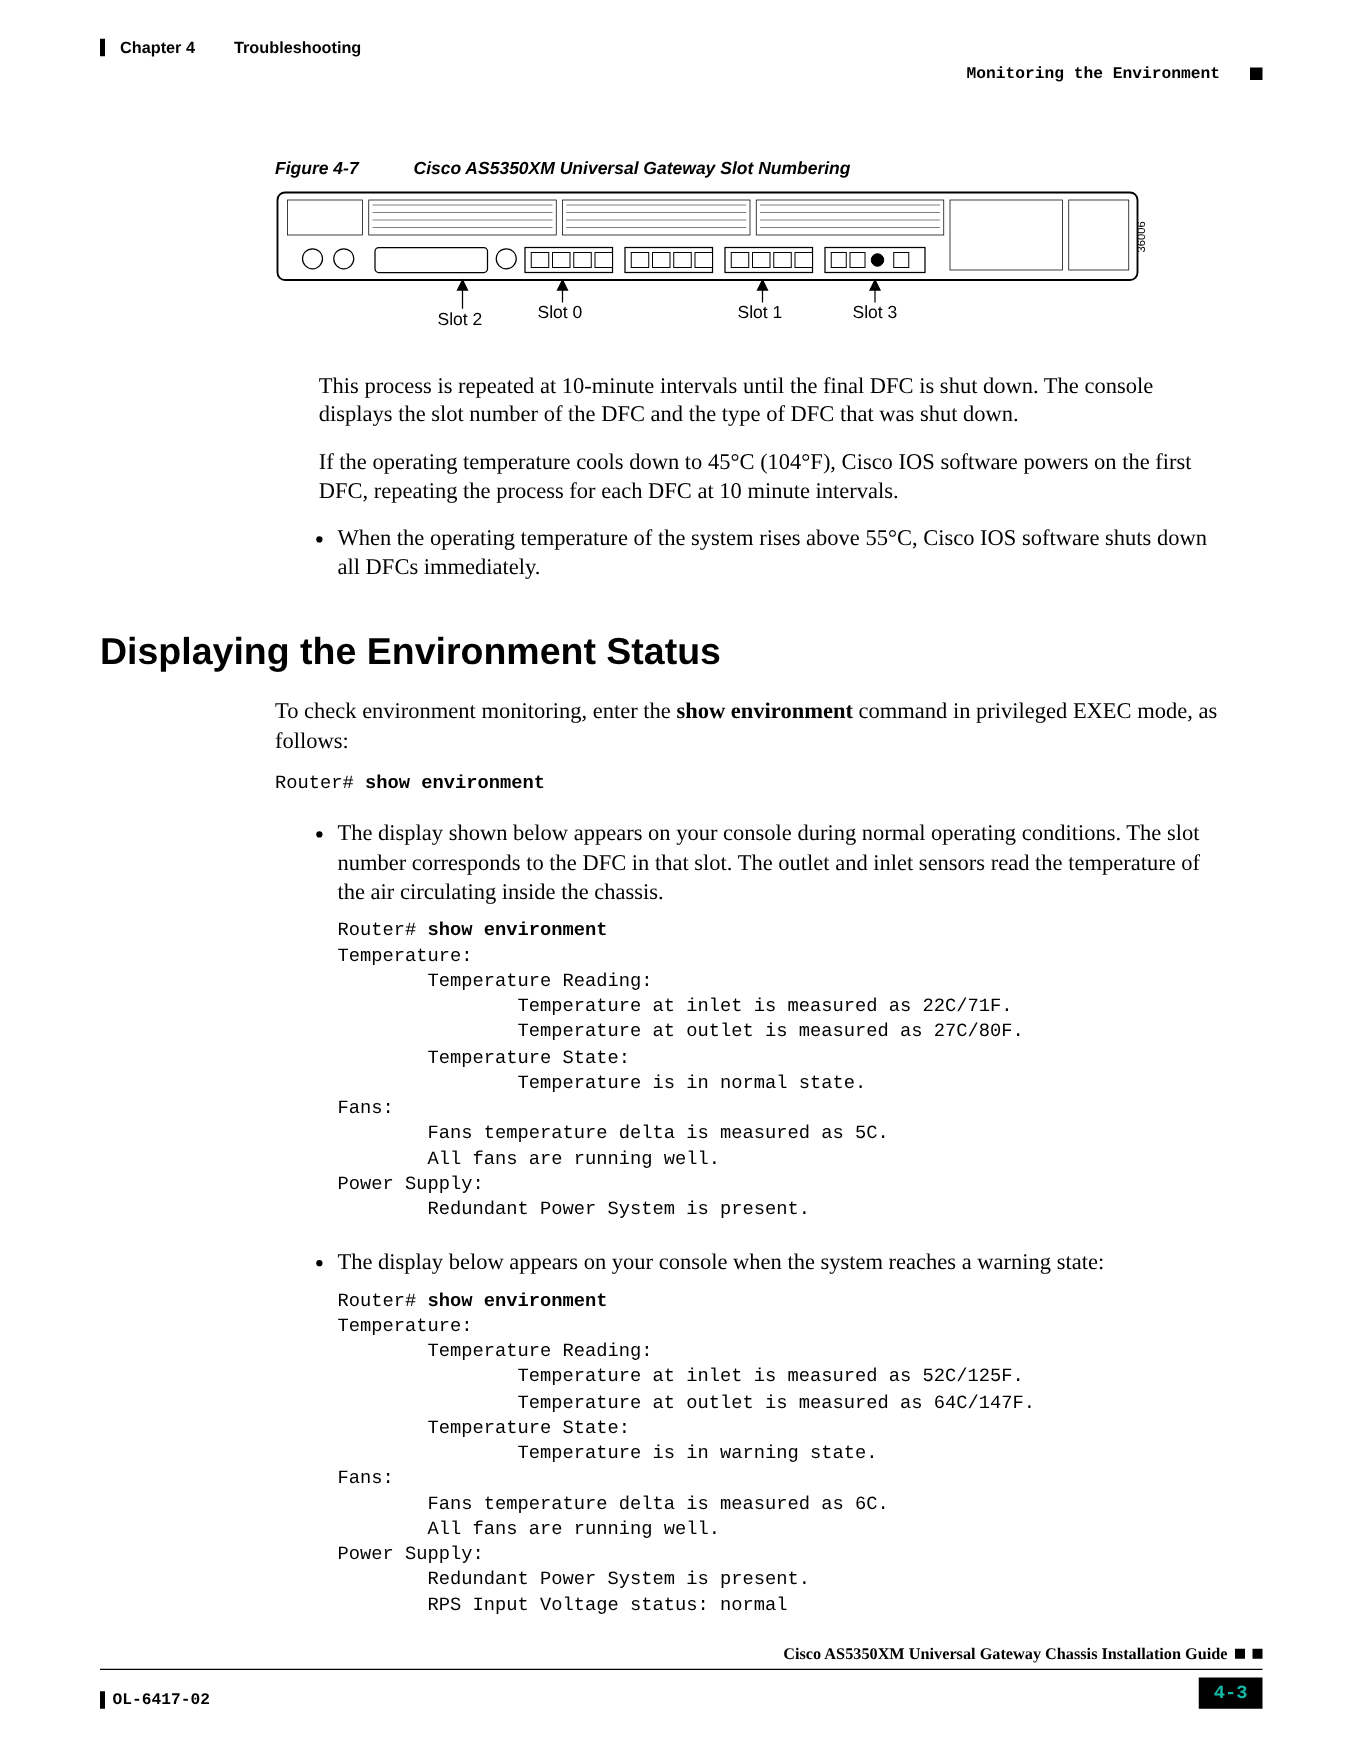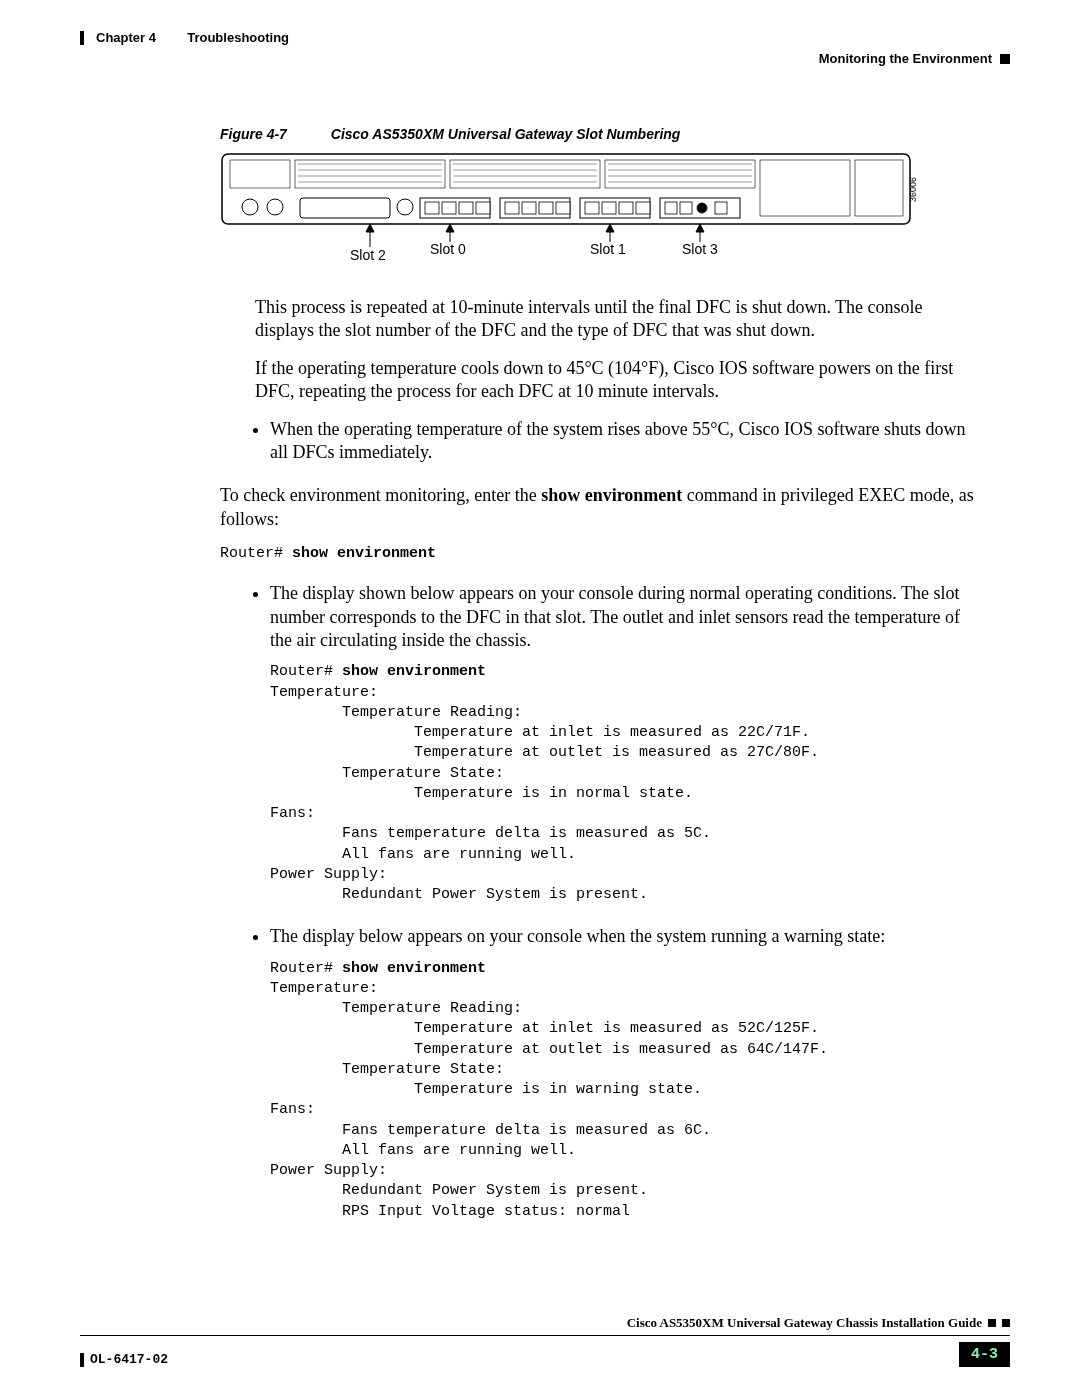--- a/index.html
+++ b/index.html
@@ -34,22 +34,22 @@
   }
   .header-left .bar {
     width: 4px;
     height: 14px;
     background: #000;
   }
   .subheader {
     display: flex;
     justify-content: flex-end;
     align-items: center;
-    gap: 8px;
-    font-family: Liberation Sans, sans-serif;
+    gap: 24px;
+    font-family: Liberation Mono, monospace;
     font-size: 13px;
     font-weight: bold;
     margin-bottom: 60px;
   }
   .subheader .box {
     width: 10px;
     height: 10px;
     background: #000;
   }
   .figure-caption {
@@ -156,21 +156,21 @@
     margin-bottom: 4px;
     display:flex;
     justify-content:flex-end;
     align-items:center;
     gap:6px;
   }
   .footer-title .sq { width:8px;height:8px;background:#000; }
   .page-badge {
     display: inline-block;
     background: #000;
-    color: #86efac;
+    color: #14b8a6;
     font-weight: bold;
     padding: 4px 12px;
     font-size: 15px;
   }
   .chassis-svg {
     width: 700px;
     height: auto;
   }
 </style>
 </head>
@@ -275,20 +275,21 @@
 
   <div class="body-indent">
     <p>This process is repeated at 10-minute intervals until the final DFC is shut down. The console displays the slot number of the DFC and the type of DFC that was shut down.</p>
     <p>If the operating temperature cools down to 45°C (104°F), Cisco IOS software powers on the first DFC, repeating the process for each DFC at 10 minute intervals.</p>
   </div>
 
   <ul class="top-bullet">
     <li>When the operating temperature of the system rises above 55°C, Cisco IOS software shuts down all DFCs immediately.</li>
   </ul>
 
+  <h1 class="section">Displaying the Environment Status</h1>
 
   <div class="body-main">
     <p>
       <span>To check environment monitoring, enter the </span><b>show environment</b><span> command in privileged EXEC mode, as follows:</span>
     </p>
   </div>
 
   <div class="cmd-line">
     <span>Router# </span><span class="bold">show environment</span>
   </div>
@@ -304,21 +305,21 @@
 <span>                Temperature at outlet is measured as 27C/80F.</span>
 <span>        Temperature State:</span>
 <span>                Temperature is in normal state.</span>
 <span>Fans:</span>
 <span>        Fans temperature delta is measured as 5C.</span>
 <span>        All fans are running well.</span>
 <span>Power Supply:</span>
 <span>        Redundant Power System is present.</span></pre>
 
   <ul class="sub-bullet">
-    <li>The display below appears on your console when the system running a warning state:</li>
+    <li>The display below appears on your console when the system reaches a warning state:</li>
   </ul>
 
   <pre class="console"><span>Router# </span><span class="bold">show environment</span>
 <span>Temperature:</span>
 <span>        Temperature Reading:</span>
 <span>                Temperature at inlet is measured as 52C/125F.</span>
 <span>                Temperature at outlet is measured as 64C/147F.</span>
 <span>        Temperature State:</span>
 <span>                Temperature is in warning state.</span>
 <span>Fans:</span>

